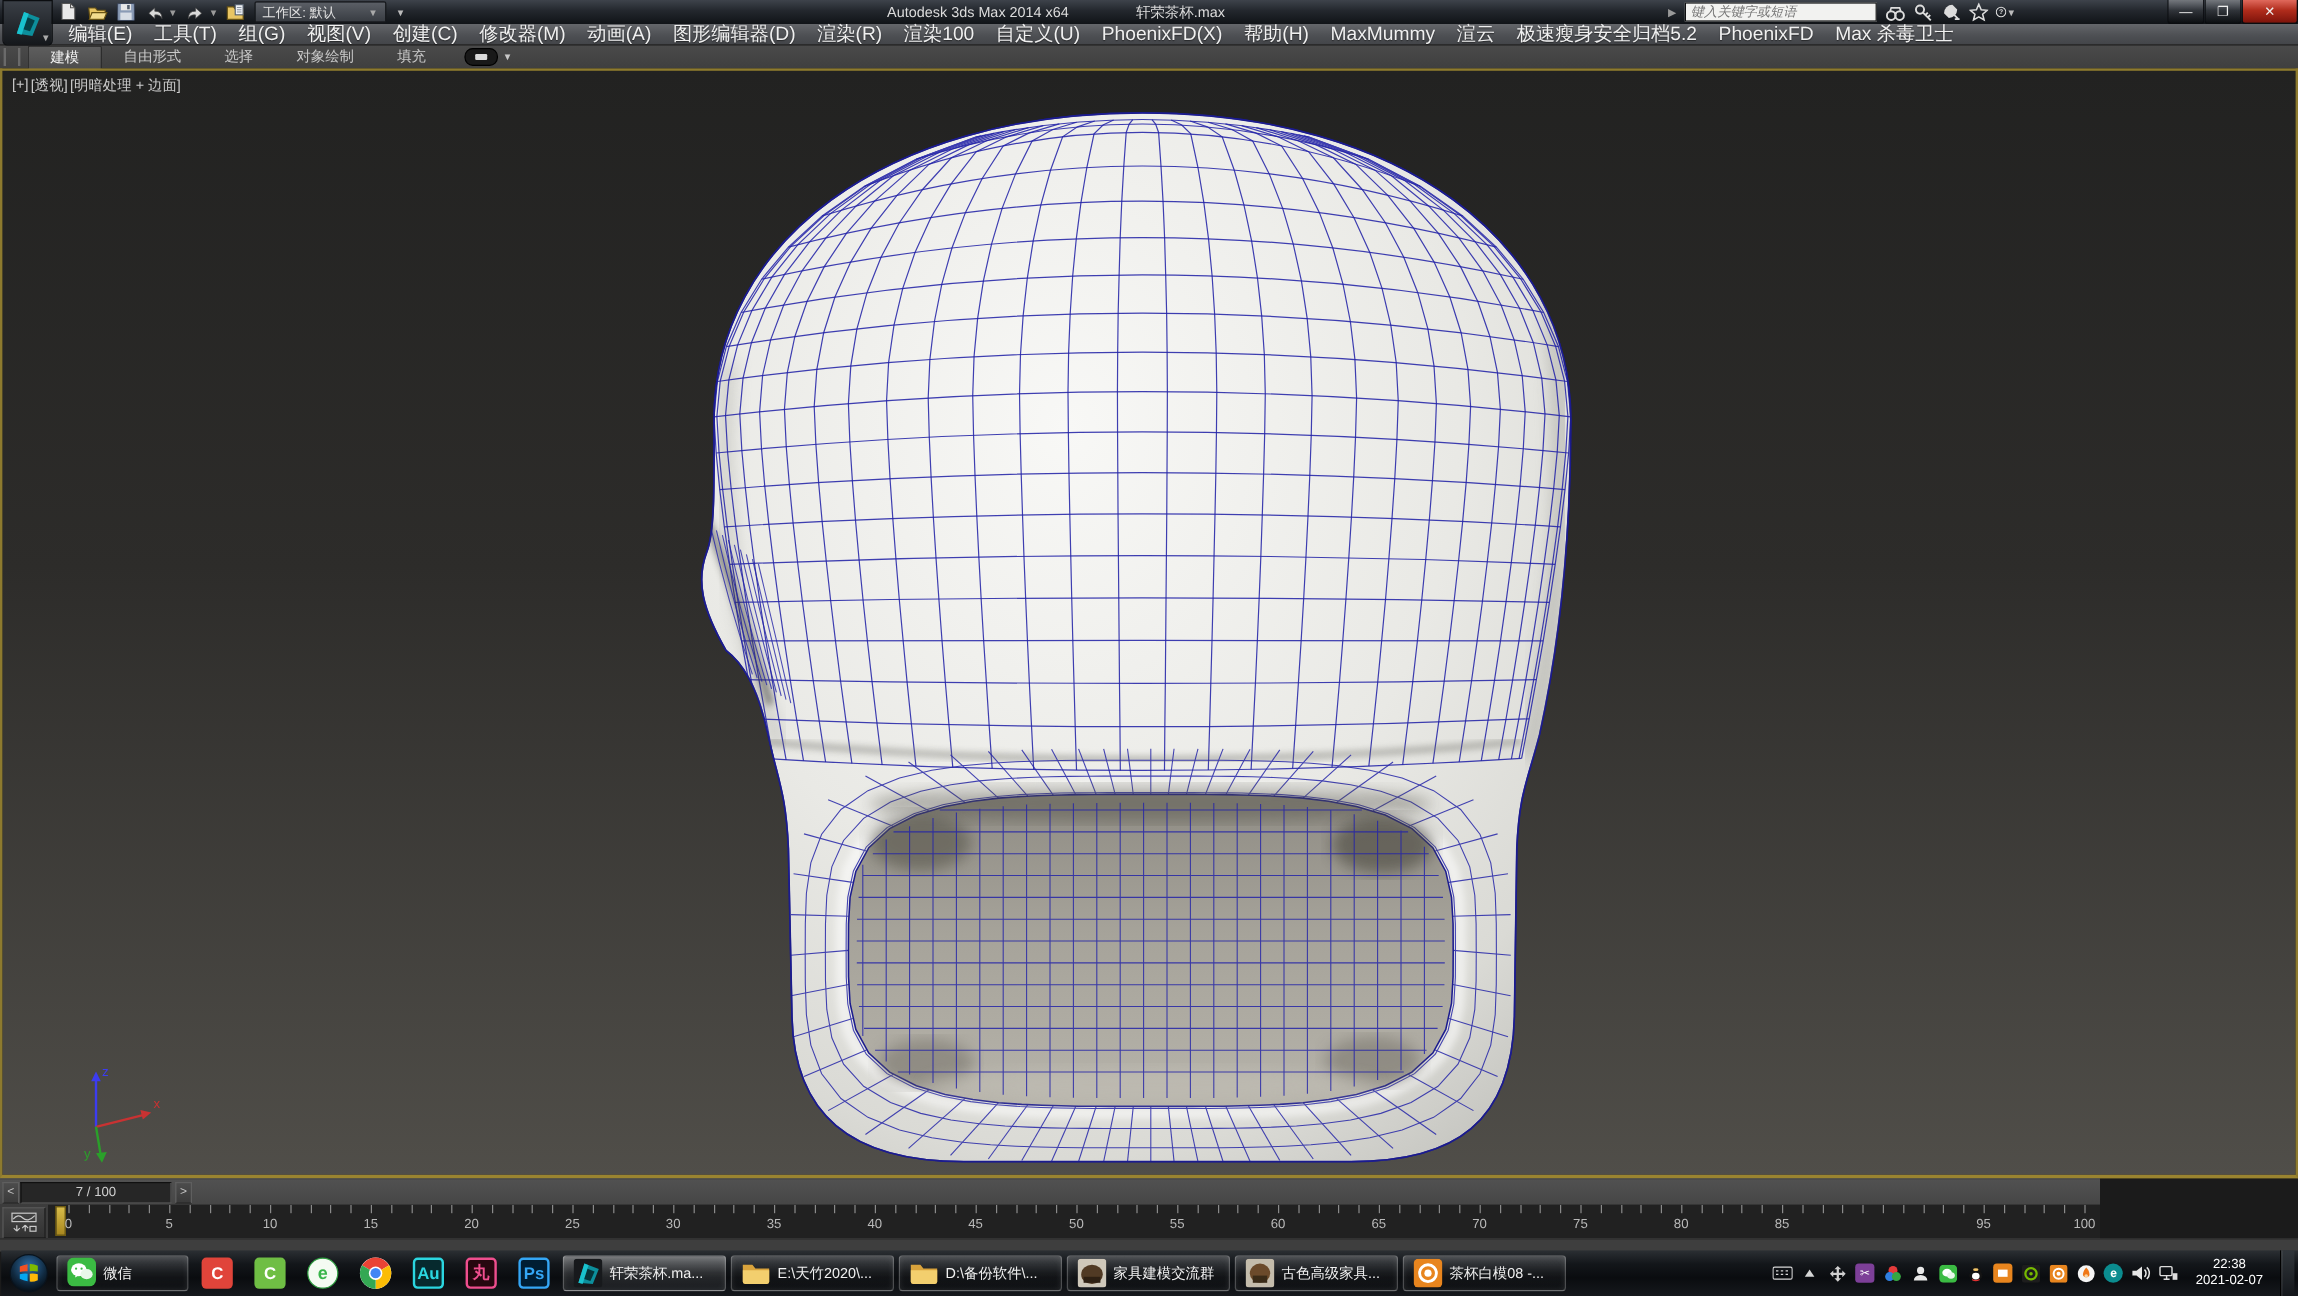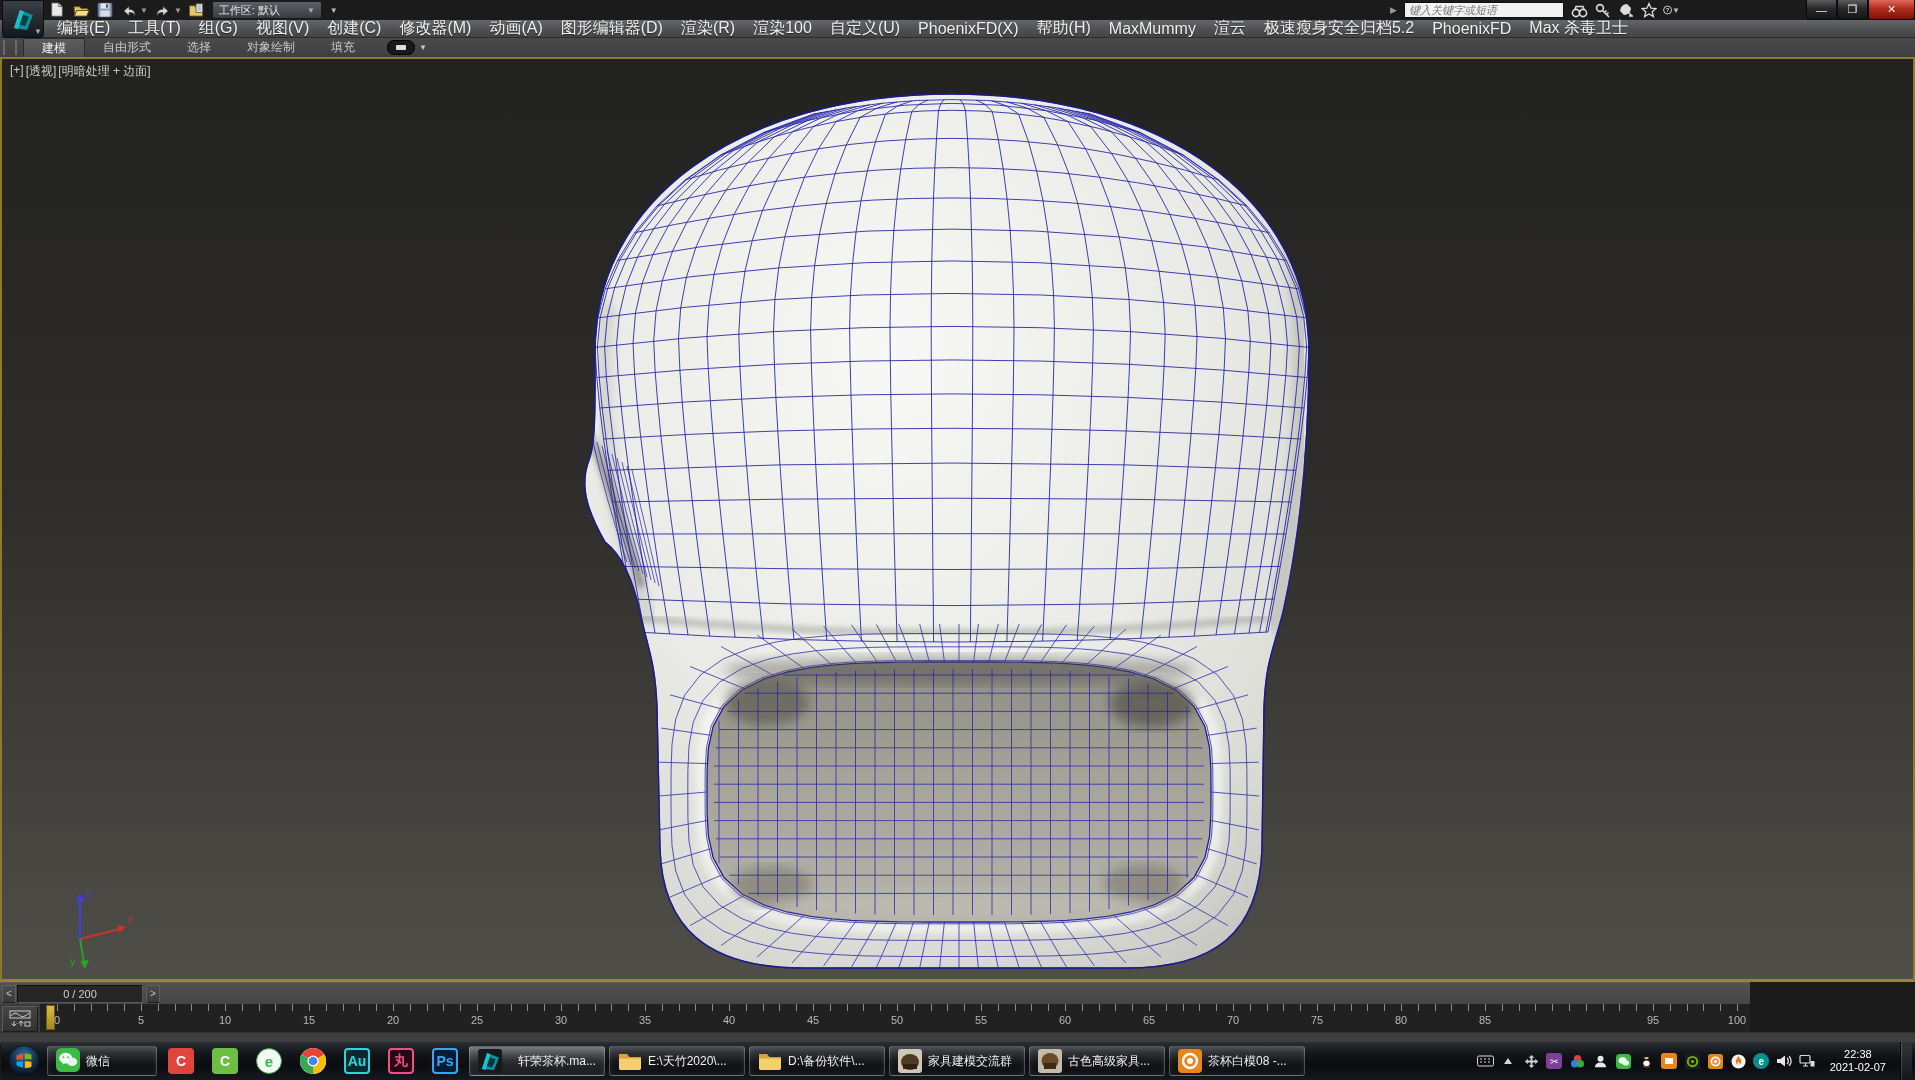--- a/index.html
+++ b/index.html
@@ -83,20 +83,26 @@
   .tile{display:inline-flex;align-items:center;justify-content:center;width:26px;height:26px;border-radius:4px;font-weight:bold;font-size:14px;box-sizing:border-box;}
   .circ{display:inline-flex;align-items:center;justify-content:center;width:26px;height:26px;border-radius:50%;font-weight:bold;font-size:15px;box-sizing:border-box;}
   .mini{width:16px;height:16px;border-radius:3px;display:inline-flex;align-items:center;justify-content:center;font-size:10px;font-weight:bold;box-sizing:border-box;}
   .tri-up{width:0;height:0;border-left:4px solid transparent;border-right:4px solid transparent;border-bottom:6px solid #d5d5d5;}
 </style>
 </head>
 <body>
 
 <div id="root">
 
+  <div id="titlebar">
+    <div id="title-center">
+      <span>Autodesk 3ds Max  2014 x64</span>
+      <span>轩荣茶杯.max</span>
+    </div>
+  </div>
   <div id="maxlogo">
     <svg width="26" height="26" viewBox="0 0 26 26">
       <path d="M4,22 L10,4 L23,9 L17,24 Z" fill="#0d8f9c"></path>
       <path d="M8,18 L12,8 L19,11 L15,20 Z" fill="#063f46"></path>
       <path d="M4,22 L10,4 L14,5.5 L8,23 Z" fill="#19c2ce"></path>
     </svg>
     <span style="color:#aaa;font-size:8px;position:absolute;right:1px;bottom:1px;">▼</span>
   </div>
   <div id="qat">
       <div class="qat-ico">
@@ -440,21 +446,21 @@
       <polygon points="84,46 75,44 77,52" fill="#c83232"></polygon>
       <text x="86" y="42" fill="#c83232" font-size="11">x</text>
       <line x1="38" y1="58" x2="42" y2="82" stroke="#2aa02a" stroke-width="2"></line>
       <polygon points="43,88 38,80 47,79" fill="#2aa02a"></polygon>
       <text x="28" y="84" fill="#2aa02a" font-size="11">y</text>
     </svg>
   </div>
 
   <div id="timeslider">
     <div class="ts-btn">&lt;</div>
-    <div id="ts-handle">0 / 200</div>
+    <div id="ts-handle">7 / 100</div>
     <div class="ts-btn">&gt;</div>
   </div>
 
   <div id="trackrow">
     <div id="curvebtn">
       <svg width="22" height="18" viewBox="0 0 22 18">
         <rect x="1" y="1" width="20" height="7" fill="none" stroke="#c9c9c9"></rect>
         <path d="M2,6 Q6,1 10,5 T20,3" stroke="#c9c9c9" fill="none"></path>
         <path d="M5,11 v5 M5,16 l-2.5,-2.5 M5,16 l2.5,-2.5 M12,16 v-5 M12,11 l-2.5,2.5 M12,11 l2.5,2.5" stroke="#c9c9c9" fill="none"></path>
         <rect x="16" y="12" width="5" height="4" fill="none" stroke="#c9c9c9"></rect>
@@ -640,21 +646,21 @@
         </div>
         <div class="tb-plain">
           <span class="tile" style="background:#072a2e;color:#2bd6e0;border:2px solid #2bd6e0;">Au</span>
         </div>
         <div class="tb-plain">
           <span class="tile" style="background:#26070f;color:#ef4e8e;border:2px solid #ef4e8e;">丸</span>
         </div>
         <div class="tb-plain">
           <span class="tile" style="background:#001d33;color:#34a6f5;border:2px solid #34a6f5;">Ps</span>
         </div>
-        <div class="tb-btn active" style="width: 118px; justify-content: space-between;">
+        <div class="tb-btn active" style="width: 118px;">
           <span style="display:flex;">
             <svg width="24" height="24" viewBox="0 0 24 24">
               <rect width="24" height="24" rx="3" fill="#17191c"></rect>
               <path d="M4,20 L9,4 L21,8.5 L16,21 Z" fill="#0d8f9c"></path>
               <path d="M7.5,16.5 L11,8 L17.5,10.5 L14,18.5 Z" fill="#06343a"></path>
               <path d="M4,20 L9,4 L12.5,5.3 L7.5,21 Z" fill="#19c2ce"></path>
             </svg>
           </span>
           <span class="win-label">轩荣茶杯.ma...</span>
         </div>

